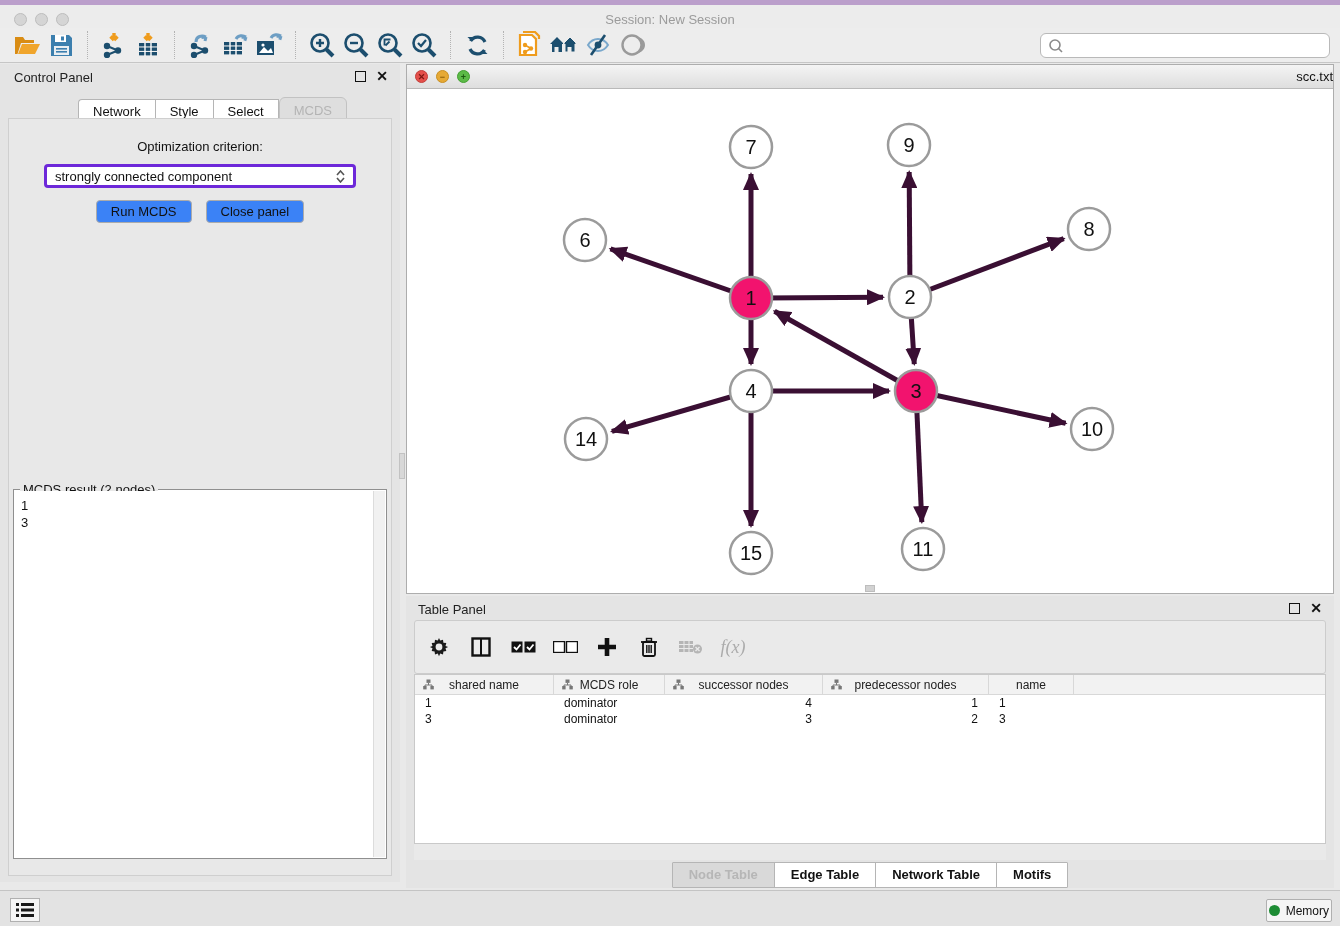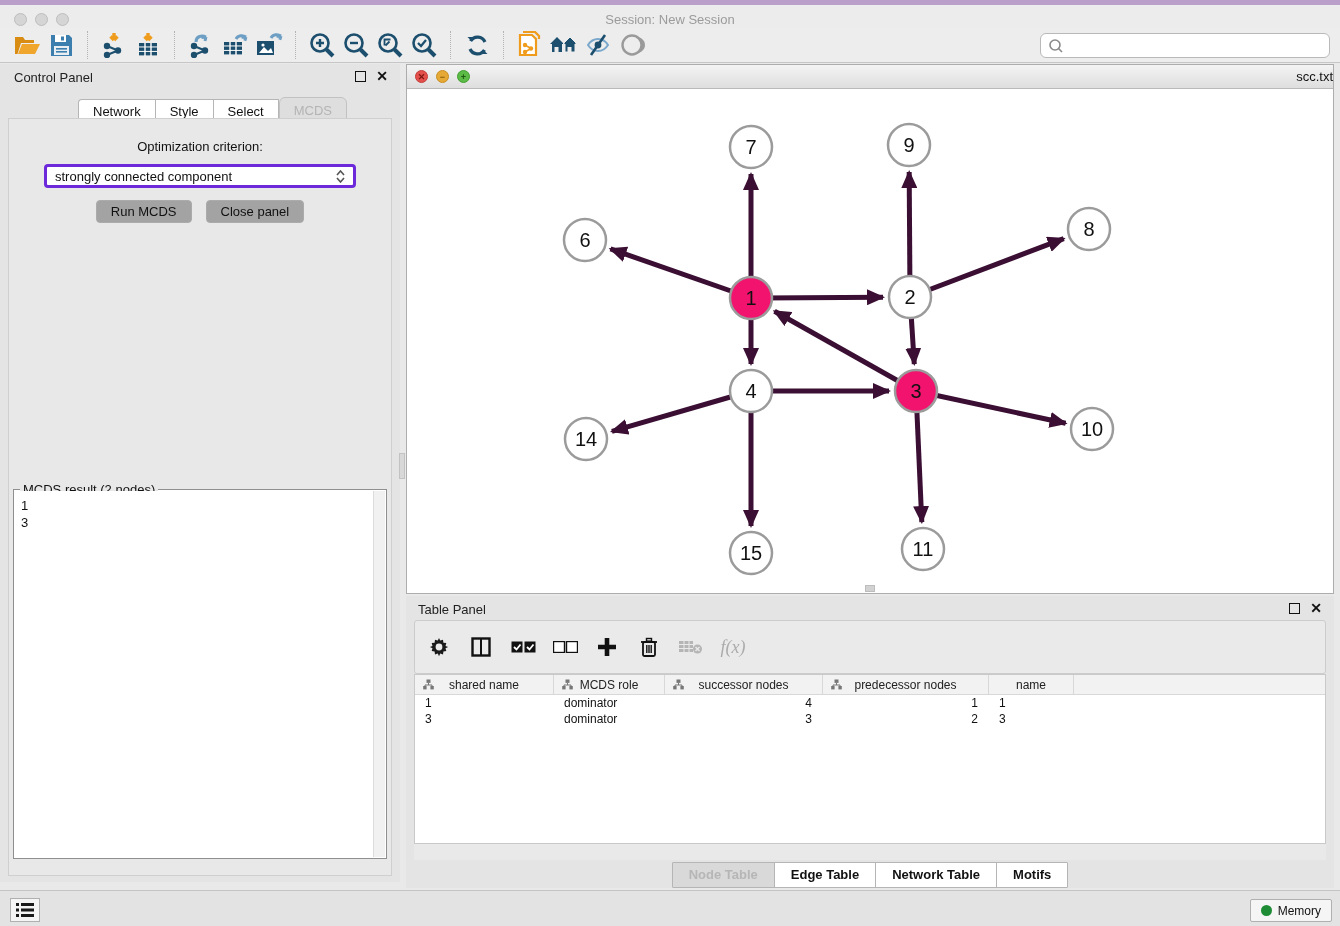--- a/index.html
+++ b/index.html
@@ -31,21 +31,21 @@
   .cp-tab { background:#fff; border:1px solid #b5b5b5; border-right:none; padding:4px 14px 5px; font-size:13px; color:#111; cursor:pointer; }
   .cp-tab:first-child { border-top-left-radius:4px; }
   .cp-tab.last { border-right:1px solid #b5b5b5; }
   .cp-tab.active { background:#dedede; color:#b4b4b4; border:1px solid #c2c2c2; border-radius:6px 6px 0 0; padding:5px 14px 6px; }
   .cp-content { position:absolute; top:54px; left:8px; width:384px; height:758px; background:#e8e8e8; border:1px solid #cfcfcf; }
   .opt-label { margin-top:20px; text-align:center; font-size:13px; color:#111; }
   .dropdown { margin:10px auto 0; width:312px; height:24px; background:#fff; border:3px solid #6d28d9; border-radius:4px; display:flex; align-items:center; padding:0 8px; cursor:pointer; position:relative; }
   .dropdown .dd-text { flex:1; font-size:13px; color:#111; }
   .stepper { display:flex; flex-direction:column; gap:1px; }
   .btn-row { display:flex; justify-content:center; gap:14px; margin-top:12px; }
-  .push-btn { background:#a3a3a3; border:1px solid #ababab; border-radius:4px; padding:3px 14px; font-size:13px; color:#111; cursor:pointer; min-width:94px; text-align:center; }
+  .push-btn { background:#3b82f6; border:1px solid #ababab; border-radius:4px; padding:3px 14px; font-size:13px; color:#111; cursor:pointer; min-width:94px; text-align:center; }
   .result-fieldset { position:absolute; left:4px; top:370px; width:374px; height:370px; border:1px solid #8f8f8f; background:#fff; }
   .result-legend { position:absolute; top:-8px; left:6px; background:#e8e8e8; padding:0 3px; font-size:13px; color:#111; }
   .result-body { position:absolute; inset:1px 13px 1px 1px; background:#fff; padding:6px 6px; font-size:13px; color:#111; line-height:17px; overflow:hidden; }
   .result-scroll { position:absolute; top:1px; right:1px; bottom:1px; width:12px; background:#f1f1f1; border-left:1px solid #dcdcdc; }
 
   
   .net-window { position:absolute; top:64px; left:406px; width:928px; height:530px; background:#fff; border:1px solid #adadad; }
   .net-titlebar { position:absolute; top:0; left:0; right:0; height:24px; background:linear-gradient(#f4f4f4,#dedede); border-bottom:1px solid #b9b9b9; }
   .net-title { position:absolute; width:100%; text-align:right; top:4px; font-size:13px; color:#111; }
   .tl { position:absolute; top:5px; width:13px; height:13px; border-radius:50%; font-size:9px; font-weight:bold; display:flex; align-items:center; justify-content:center; cursor:pointer; }
@@ -73,21 +73,21 @@
   .tp-scrollstrip { position:absolute; left:8px; right:8px; top:248px; height:16px; background:#e9e9e9; }
   .tp-tabs { position:absolute; top:266px; left:0; width:100%; display:flex; justify-content:center; }
   .tp-tabs-group { display:flex; border:1px solid #b5b5b5; border-radius:1px; overflow:hidden; }
   .tp-tab { background:#fff; padding:4px 16px 5px; font-size:13px; font-weight:bold; color:#111; border-right:1px solid #b5b5b5; cursor:pointer; }
   .tp-tab.lastt { border-right:none; }
   .tp-tab.active { background:#d9d9d9; color:#b6b6b6; }
 
   
   .statusbar { position:absolute; top:890px; left:0; width:1340px; height:36px; background:#e3e3e3; border-top:1px solid #c4c4c4; }
   .list-btn { position:absolute; top:7px; left:10px; width:30px; height:24px; background:#f5f5f5; border:1px solid #b0b0b0; display:flex; align-items:center; justify-content:center; cursor:pointer; }
-  .memory-btn { position:absolute; top:8px; right:8px; height:23px; background:#f5f5f5; border:1px solid #b0b0b0; border-radius:2px; display:flex; align-items:center; gap:6px; padding:0 10px; font-size:12px; color:#111; cursor:pointer; }
+  .memory-btn { position:absolute; top:8px; right:8px; height:23px; background:#f5f5f5; border:1px solid #b0b0b0; border-radius:2px; display:flex; align-items:center; gap:6px; padding:0 2px; font-size:12px; color:#111; cursor:pointer; }
   .mem-dot { width:11px; height:11px; border-radius:50%; background:#1d8c34; }
 </style>
 </head>
 <body>
 
 <div class="purple-strip"></div>
 <div class="titlebar">
   <div class="traffic">
     <div class="dot"></div>
     <div class="dot"></div>

